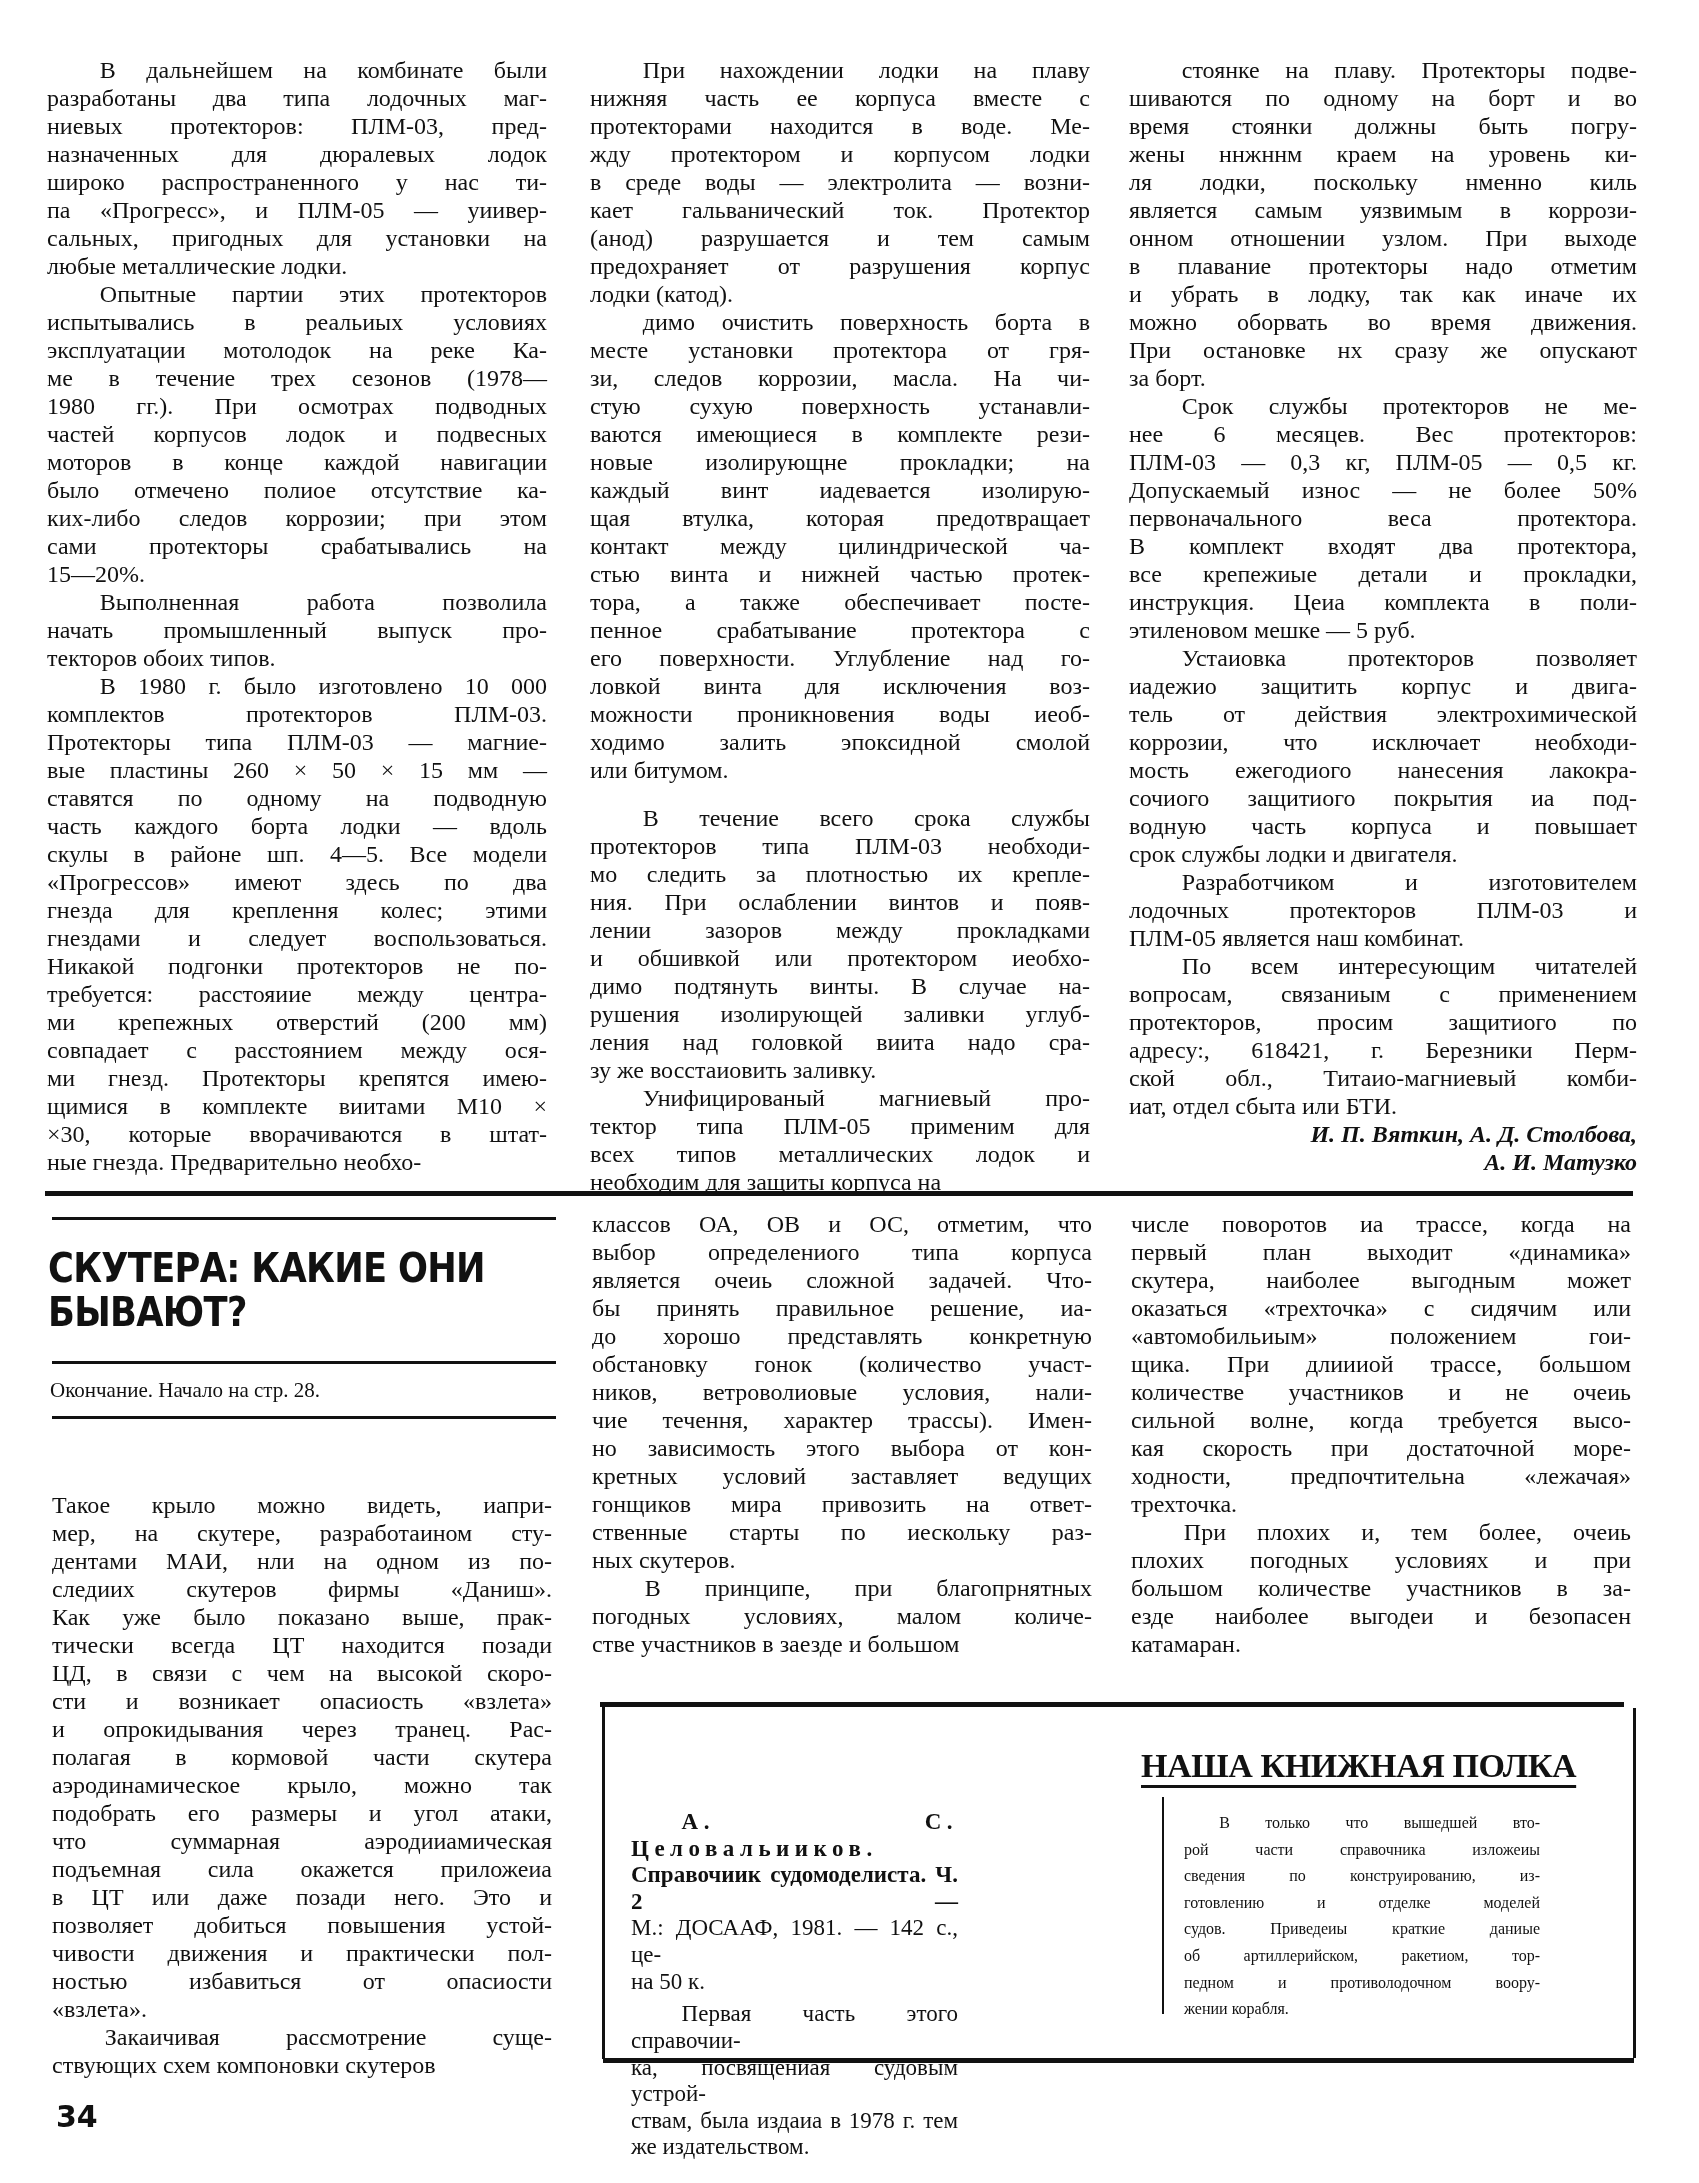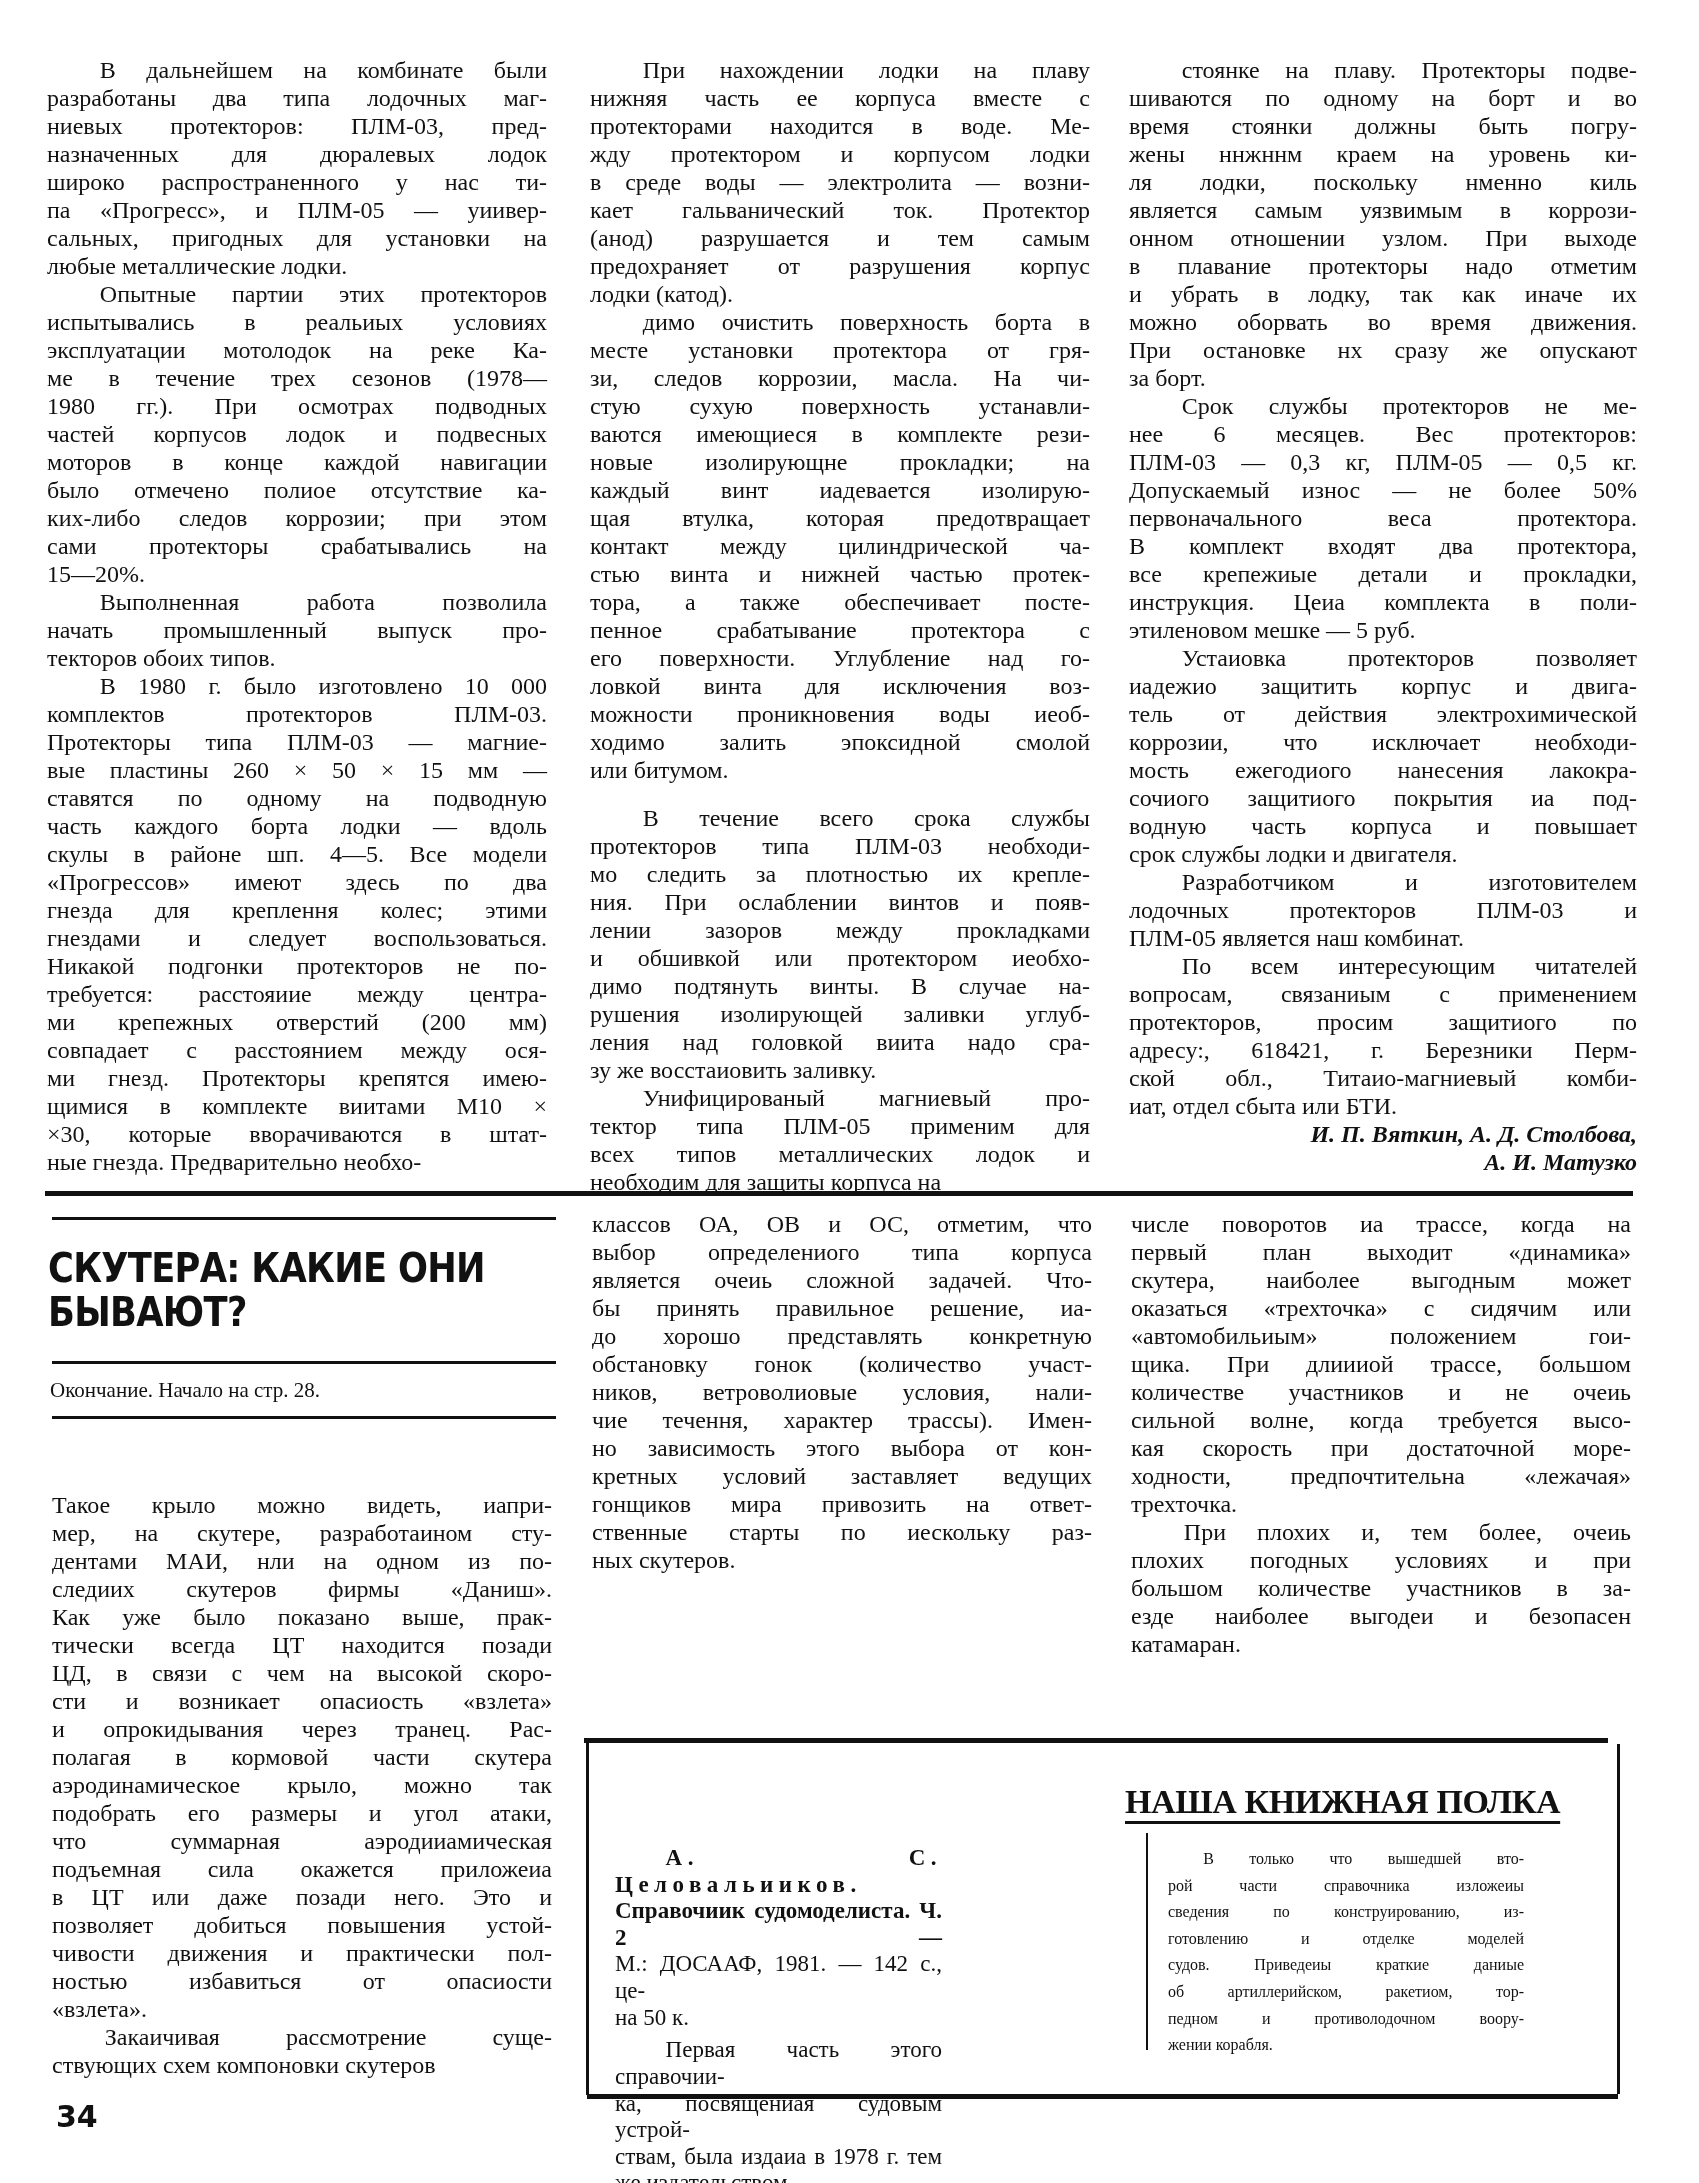--- a/index.html
+++ b/index.html
@@ -52,21 +52,21 @@
   #c6 { left: 1131px; top: 1210px; width: 500px; }
 
   #page-number {
     position: absolute; left: 56px; top: 2099px;
     font-family: "DejaVu Sans", "Liberation Sans", sans-serif;
     font-weight: bold; font-size: 30px;
   }
 
   
   #bookshelf {
-    position: absolute; left: 584px; top: 1702px; width: 1039px; height: 433px; margin-top: 36px;
+    position: absolute; left: 600px; top: 1702px; width: 1039px; height: 433px;
   }
   #bookshelf .b-top { position: absolute; left: 0; top: 0; width: 1024px; height: 4.7px; background: #111; }
   #bookshelf .b-bottom { position: absolute; left: 3.1px; top: 356px; width: 1031px; height: 4.7px; background: #111; }
   #bookshelf .b-left { position: absolute; left: 1.6px; top: 4.7px; width: 3.1px; height: 352px; background: #111; }
   #bookshelf .b-right { position: absolute; left: 1033px; top: 6.3px; width: 3.1px; height: 350px; background: #111; }
   #bookshelf .b-mid { position: absolute; left: 562px; top: 95px; width: 2.3px; height: 217px; background: #111; }
   #bookshelf-title {
     position: absolute; left: 541px; top: 45px; margin: 0;
     font-family: "Liberation Serif", "DejaVu Serif", serif;
     font-weight: bold; font-size: 34px; line-height: 38px;
@@ -280,20 +280,25 @@
       <span class="line">бы принять правильное решение, иа-</span>
       <span class="line">до хорошо представлять конкретную</span>
       <span class="line">обстановку гонок (количество участ-</span>
       <span class="line">ников, ветроволиовые условия, нали-</span>
       <span class="line">чие течення, характер трассы). Имен-</span>
       <span class="line">но зависимость этого выбора от кон-</span>
       <span class="line">кретных условий заставляет ведущих</span>
       <span class="line">гонщиков мира привозить на ответ-</span>
       <span class="line">ственные старты по иескольку раз-</span>
       <span class="line last">ных скутеров.</span>
+    </p>
+    <p style="text-indent: 0px;">
+      <span class="line" style="text-indent: 2.2em;">В принципе, при благопрнятных</span>
+      <span class="line">погодных условиях, малом количе-</span>
+      <span class="line last">стве участников в заезде и большом</span>
     </p>
   </div>
 <div class="col" id="c6">
     <p class="noindent" style="text-indent: 0px;">
       <span class="line">числе поворотов иа трассе, когда на</span>
       <span class="line">первый план выходит «динамика»</span>
       <span class="line">скутера, наиболее выгодным может</span>
       <span class="line">оказаться «трехточка» с сидячим или</span>
       <span class="line">«автомобильиым» положением гои-</span>
       <span class="line">щика. При длиииой трассе, большом</span>

